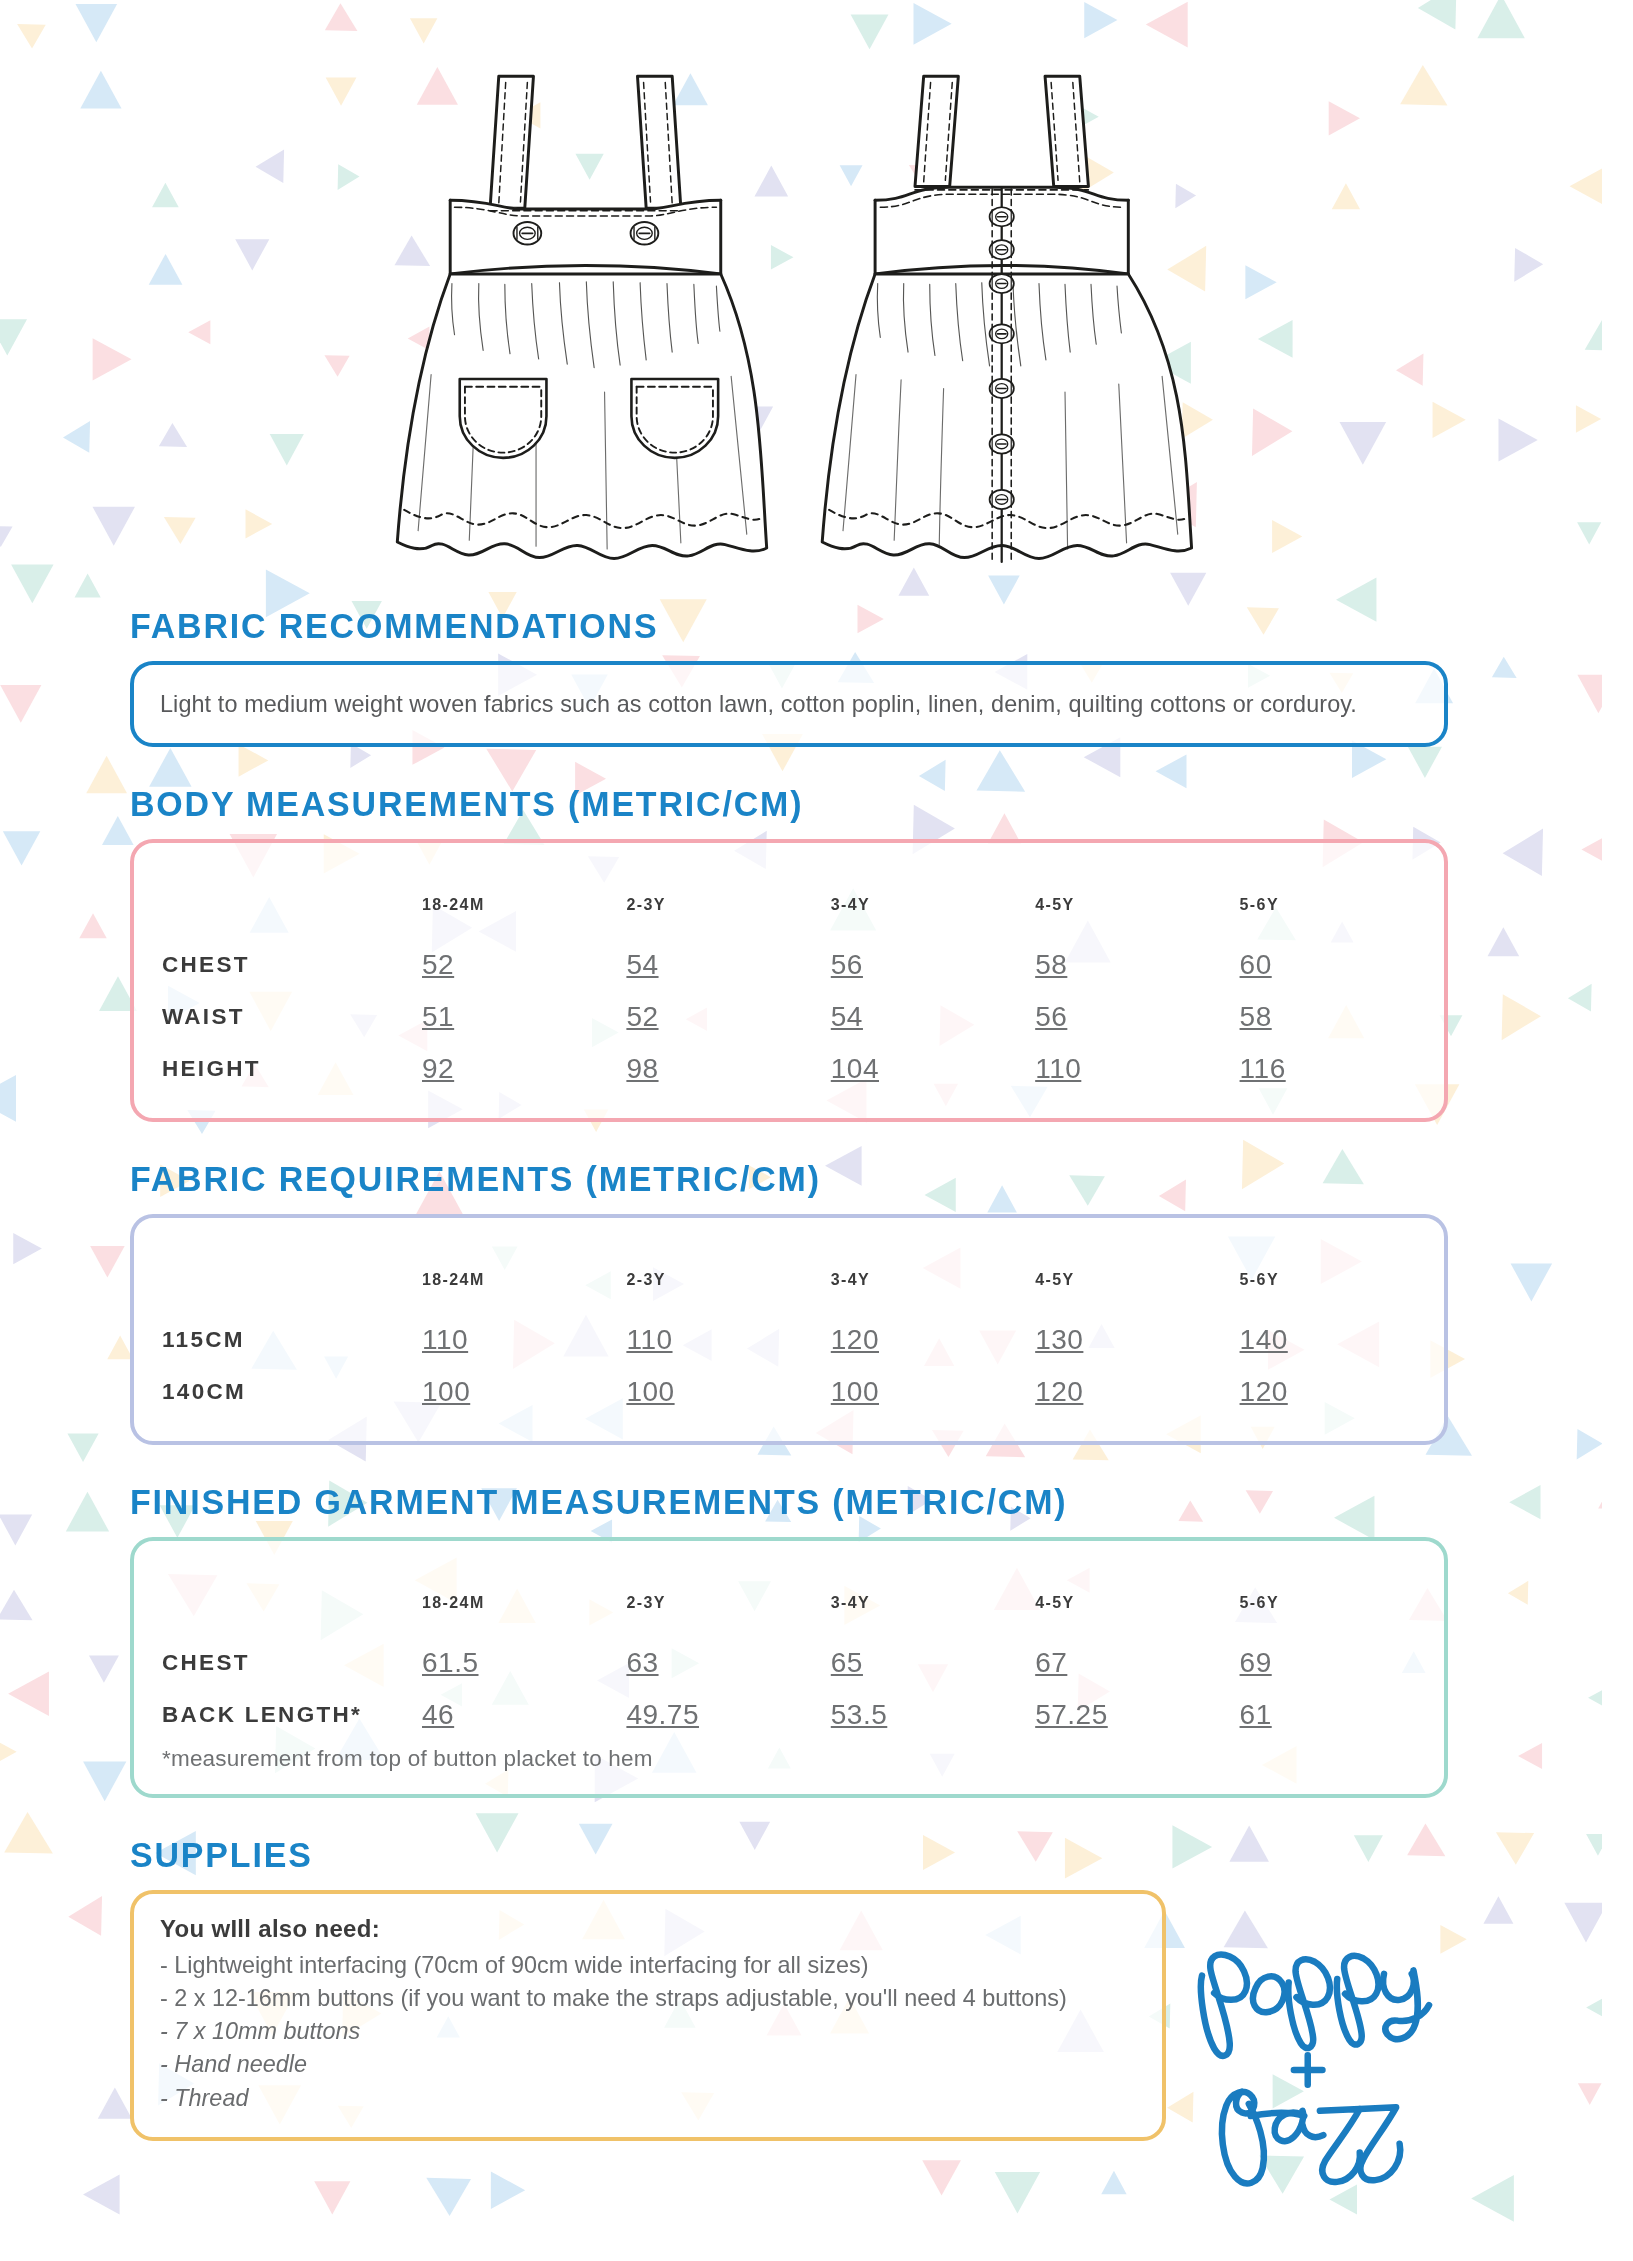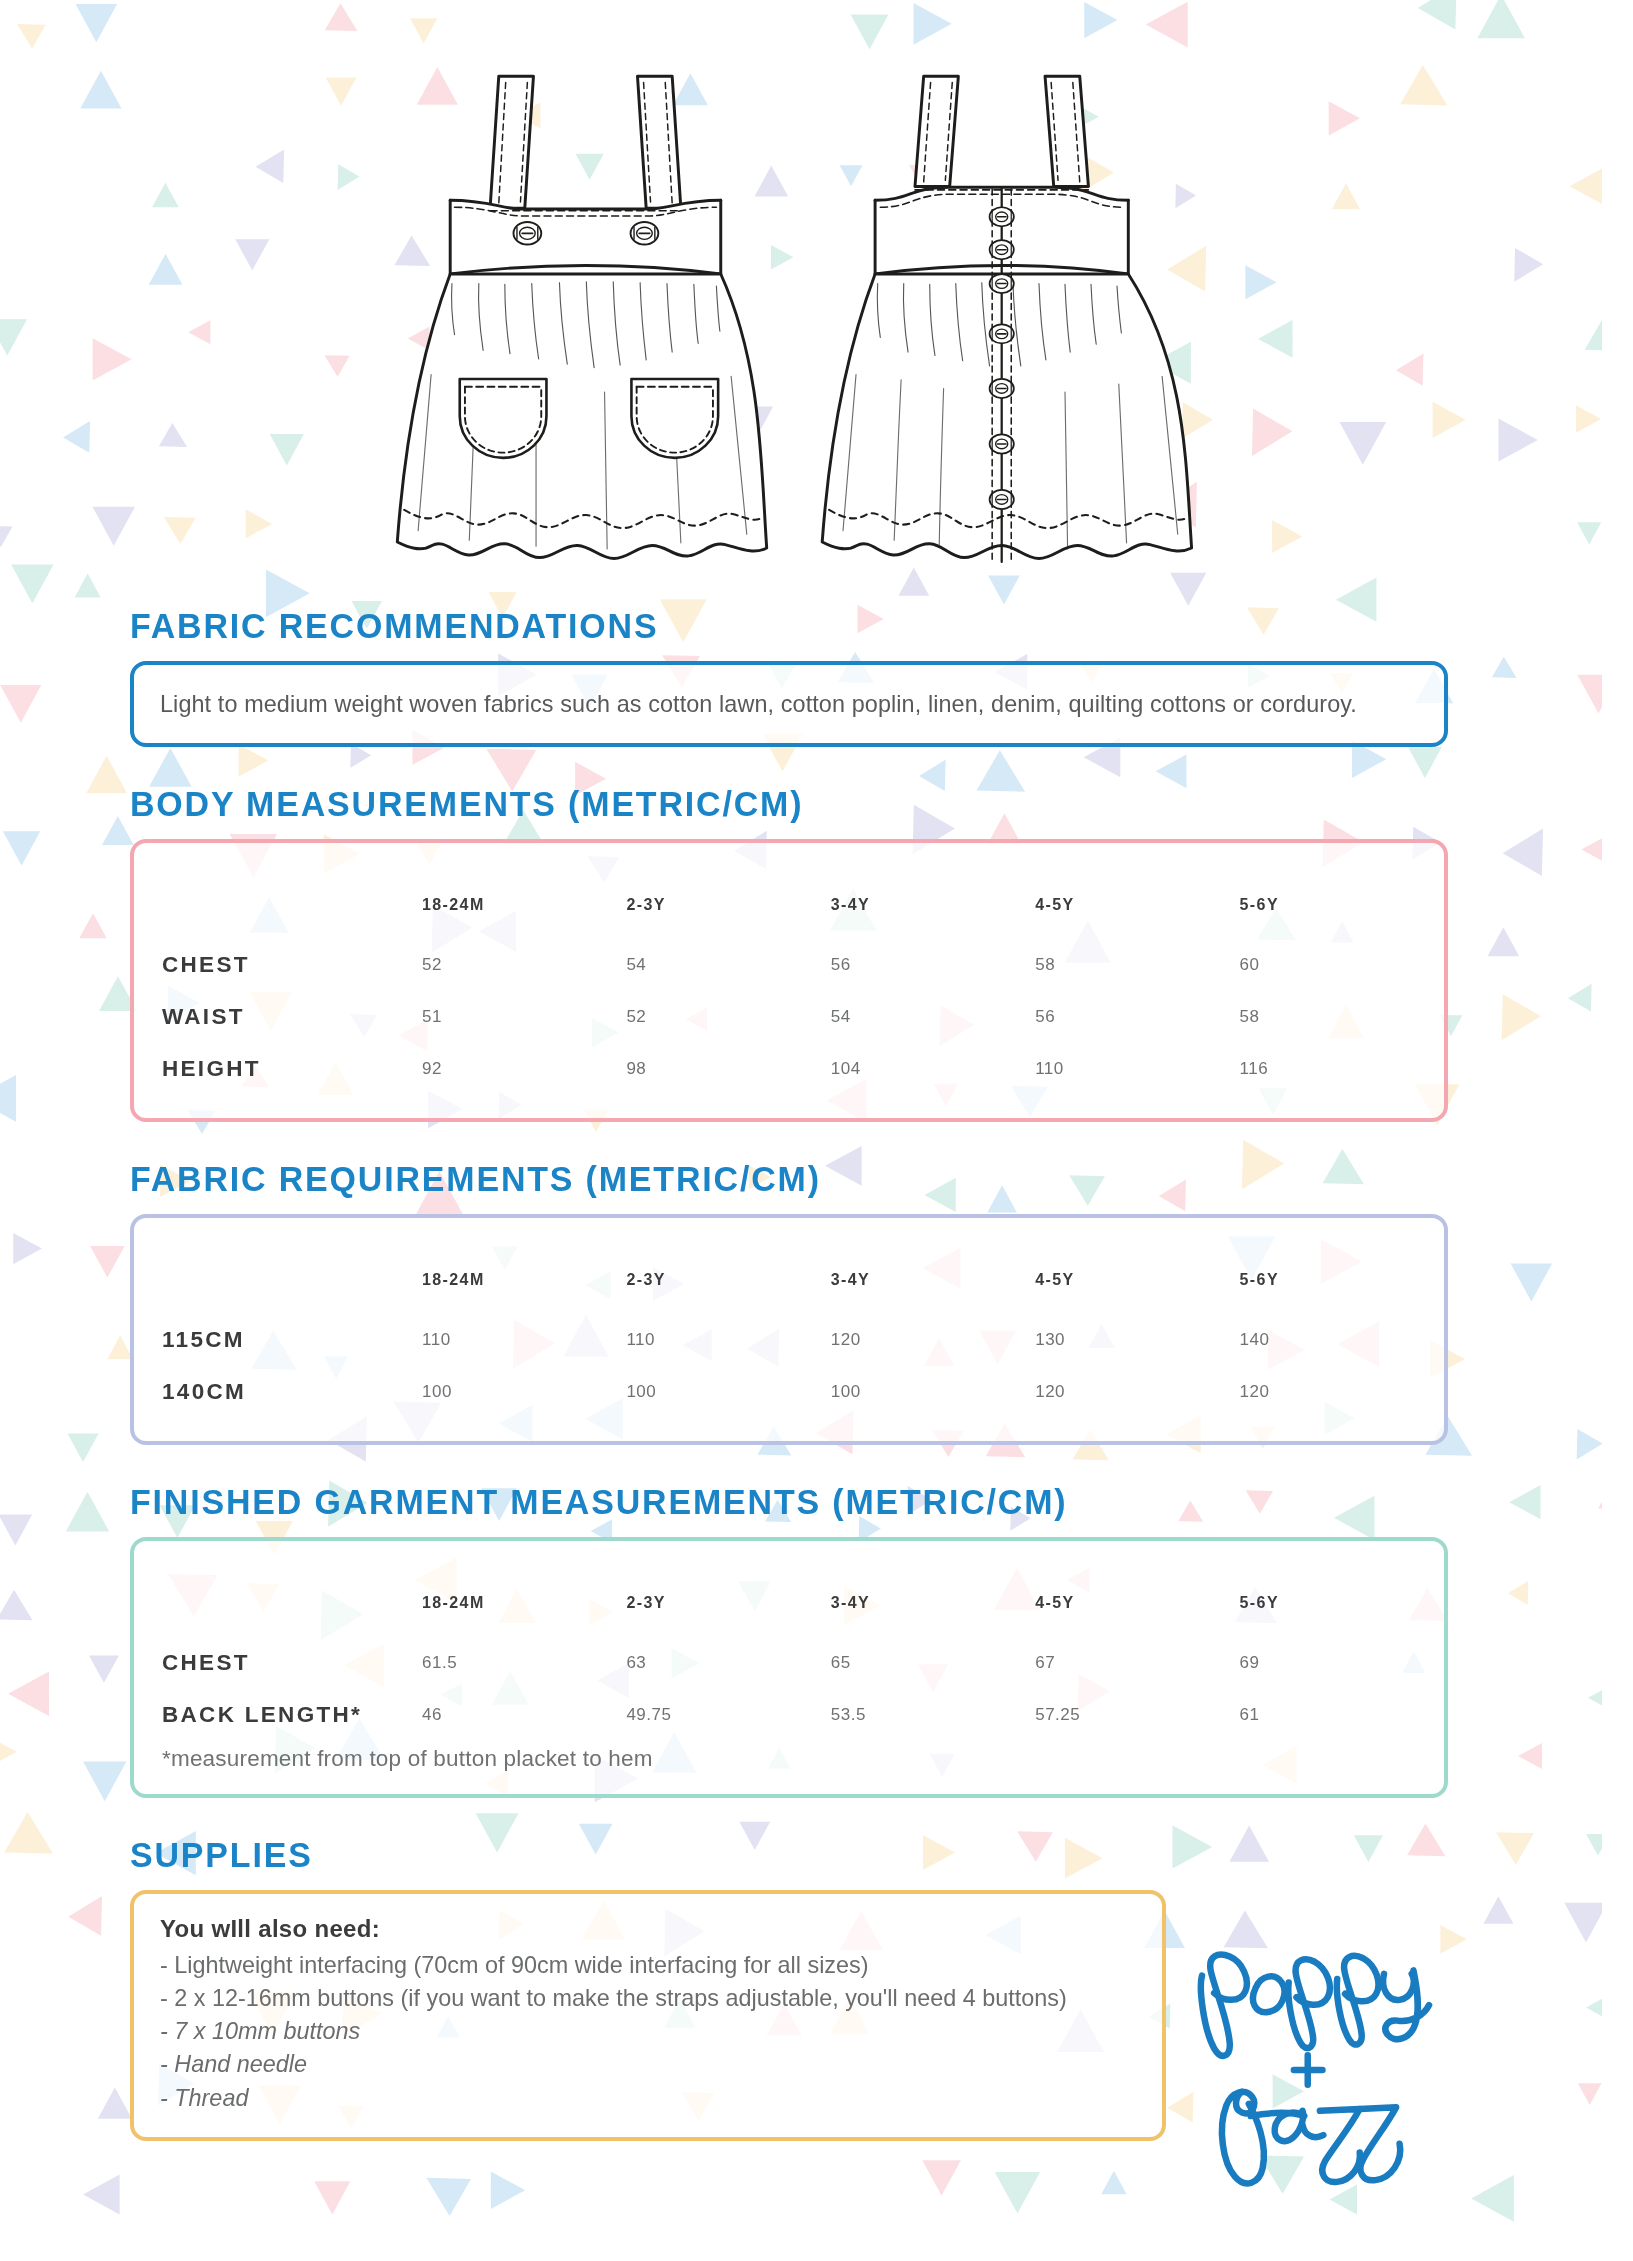--- a/index.html
+++ b/index.html
@@ -52,21 +52,21 @@
     font-weight: bold;
     letter-spacing: 1.9px;
     margin: 0 0 15.6px 0;
     padding: 0;
     line-height: 1.1;
     font-stretch: condensed;
     transform: scaleX(0.97);
     transform-origin: left center;
   }
   .box {
-    border-radius: 16px;
+    border-radius: 23px;
     box-sizing: border-box;
     background: rgba(255,255,255,0.72);
   }
   .box-blue   { border: 4.3px solid #1a84c7; }
   .box-pink   { border: 4.3px solid #f4a7b1; }
   .box-lav    { border: 4.3px solid #b9c2e4; }
   .box-mint   { border: 4.3px solid #9ed9cd; }
   .box-gold   { border: 4.3px solid #f0c269; }
 
   .fabric-rec-text {
@@ -102,23 +102,24 @@
   table.sizing th.colhead {
     color: #3b3b3b;
     font-size: 16px;
     font-weight: bold;
     letter-spacing: 1.4px;
     height: 68px;
     padding-top: 28px;
   }
   table.sizing td.val {
     color: #6f7173;
-    font-size: 17px;
+    font-size: 28px;
     font-weight: 300;
     letter-spacing: 0.5px;
+    text-decoration: underline;
   }
   table.sizing tr.datarow th,
   table.sizing tr.datarow td { height: 52px; }
   .tbl-pad-bot  { height: 22.5px; }
   .footnote {
     color: #6f7173;
     font-size: 22.5px;
     font-weight: 300;
     padding: 5.2px 0 22.5px 28px;
     letter-spacing: 0.2px;

